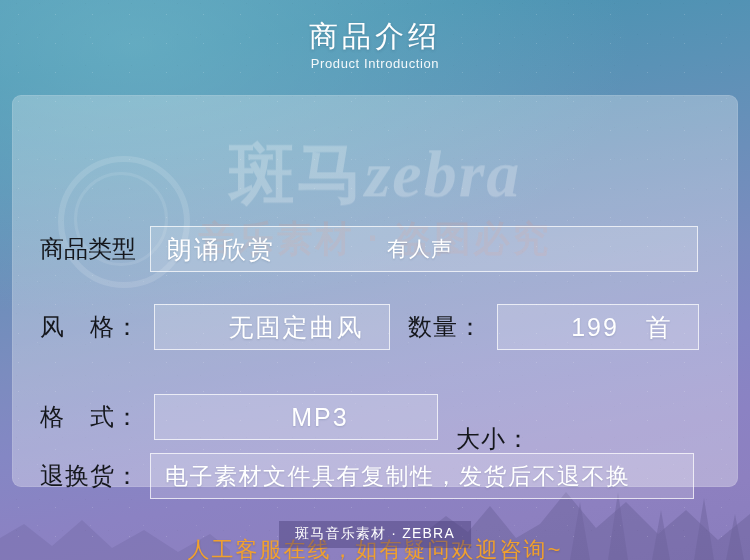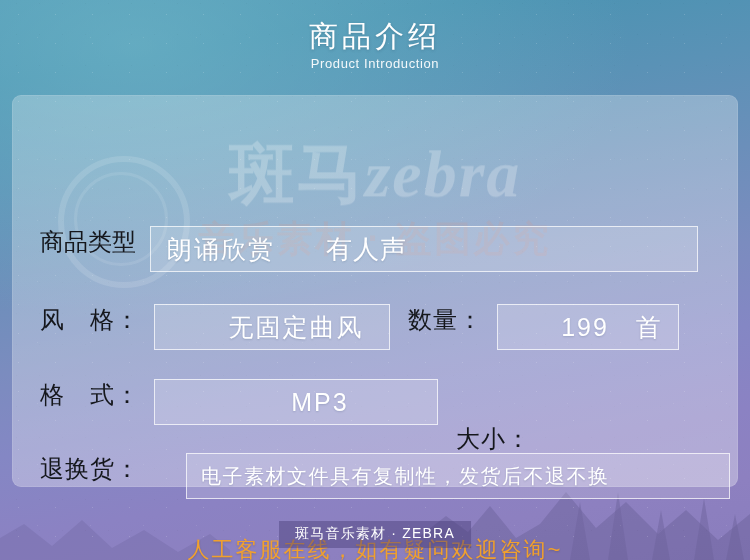--- a/index.html
+++ b/index.html
@@ -73,62 +73,62 @@
   }
 
   
   #card{
     position:absolute;left:12px;top:95px;width:726px;height:392px;
     border-radius:9px;
     background:linear-gradient(168deg, rgba(255,255,255,.26) 0%, rgba(255,255,255,.30) 45%, rgba(255,255,255,.33) 100%);
     box-shadow:inset 0 0 0 1px rgba(255,255,255,.10);
   }
 
-  .row{position:absolute;display:flex;}
+  .row{position:absolute;display:flex;align-items:center;}
   .label{
     color:#15171c;font-size:24px;letter-spacing:1px;white-space:nowrap;
     font-family:"Liberation Sans","DejaVu Sans",sans-serif;
   }
   .label.sp{letter-spacing:0;}
   .box{
     box-sizing:border-box;
     border:1px solid rgba(255,255,255,.72);
     background:rgba(255,255,255,.17);
     display:flex;align-items:center;
     color:#ffffff;font-size:25px;letter-spacing:2px;
     text-shadow:0 1px 2px rgba(40,60,90,.18);
   }
   .box.center{justify-content:center;padding-left:48px;}
 
   
   #row1{left:28px;top:131px;}
   #row1 .label{margin-right:14px;}
   #row1 .box{width:548px;height:46px;}
   #row1 .v1{padding-left:16px;}
-  #row1 .v2{margin-left:51px;font-size:26px;letter-spacing:1px;}
+  #row1 .v2{margin-left:112px;font-size:21px;letter-spacing:1px;}
 
   
   #row2{left:28px;top:209px;}
   #row2 .label{margin-right:14px;}
   #row2 .box.style{width:236px;height:46px;}
   #row2 .label2{margin-left:18px;margin-right:14px;}
-  #row2 .box.count{width:182px;height:46px;}
+  #row2 .box.count{width:202px;height:46px;}
 
   
   #row3{left:28px;top:284px;}
   #row3 .label{margin-right:14px;}
   #row3 .box.fmt{width:284px;height:46px;}
   #row3 .label2{margin-left:18px;margin-right:14px;margin-top:44px;}
   #row3 .box.size{width:218px;height:46px;}
 
   
-  #row4{left:28px;top:358px;gap:36px;}
+  #row4{left:28px;top:358px;}
   #row4 .label{margin-right:10px;}
   #row4 .box.refund{
-    width:544px;height:46px;font-size:20px;letter-spacing:1.5px;padding-left:14px;
+    width:544px;height:46px;font-size:23px;letter-spacing:1.5px;padding-left:14px;
   }
 
   
   #notice{
     position:absolute;left:0;right:0;top:440px;text-align:center;
     font-size:22px;letter-spacing:2px;color:#f0a02e;
     text-shadow:0 1px 2px rgba(60,40,20,.22);
   }
 
   

